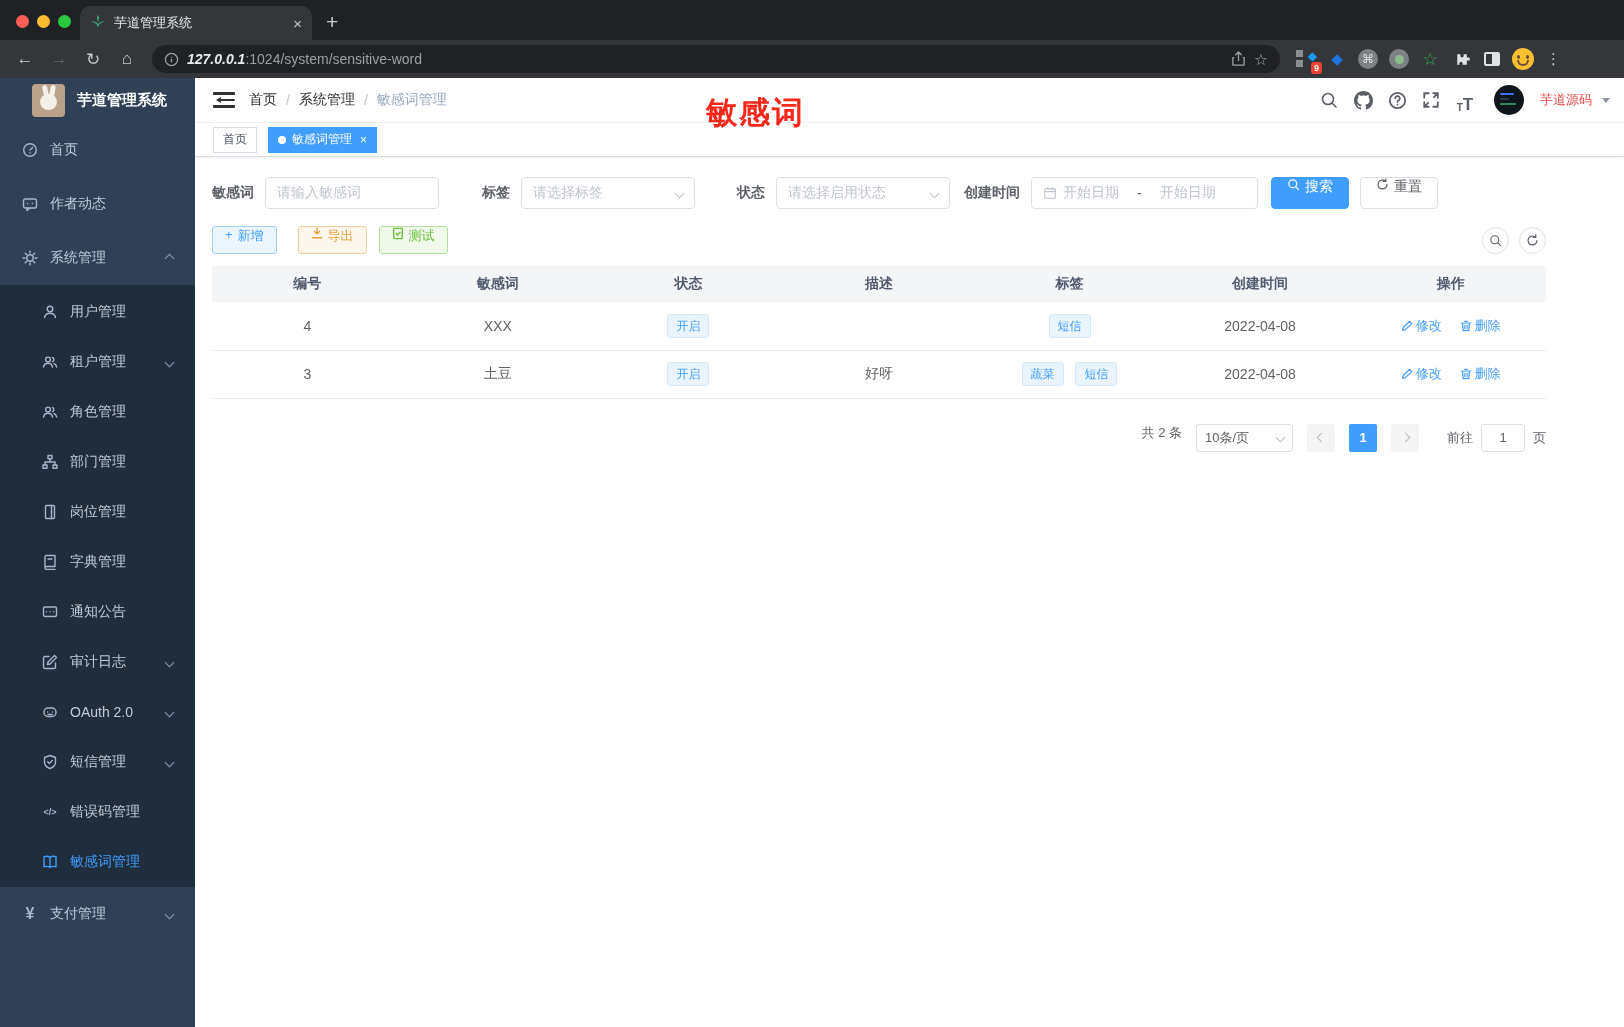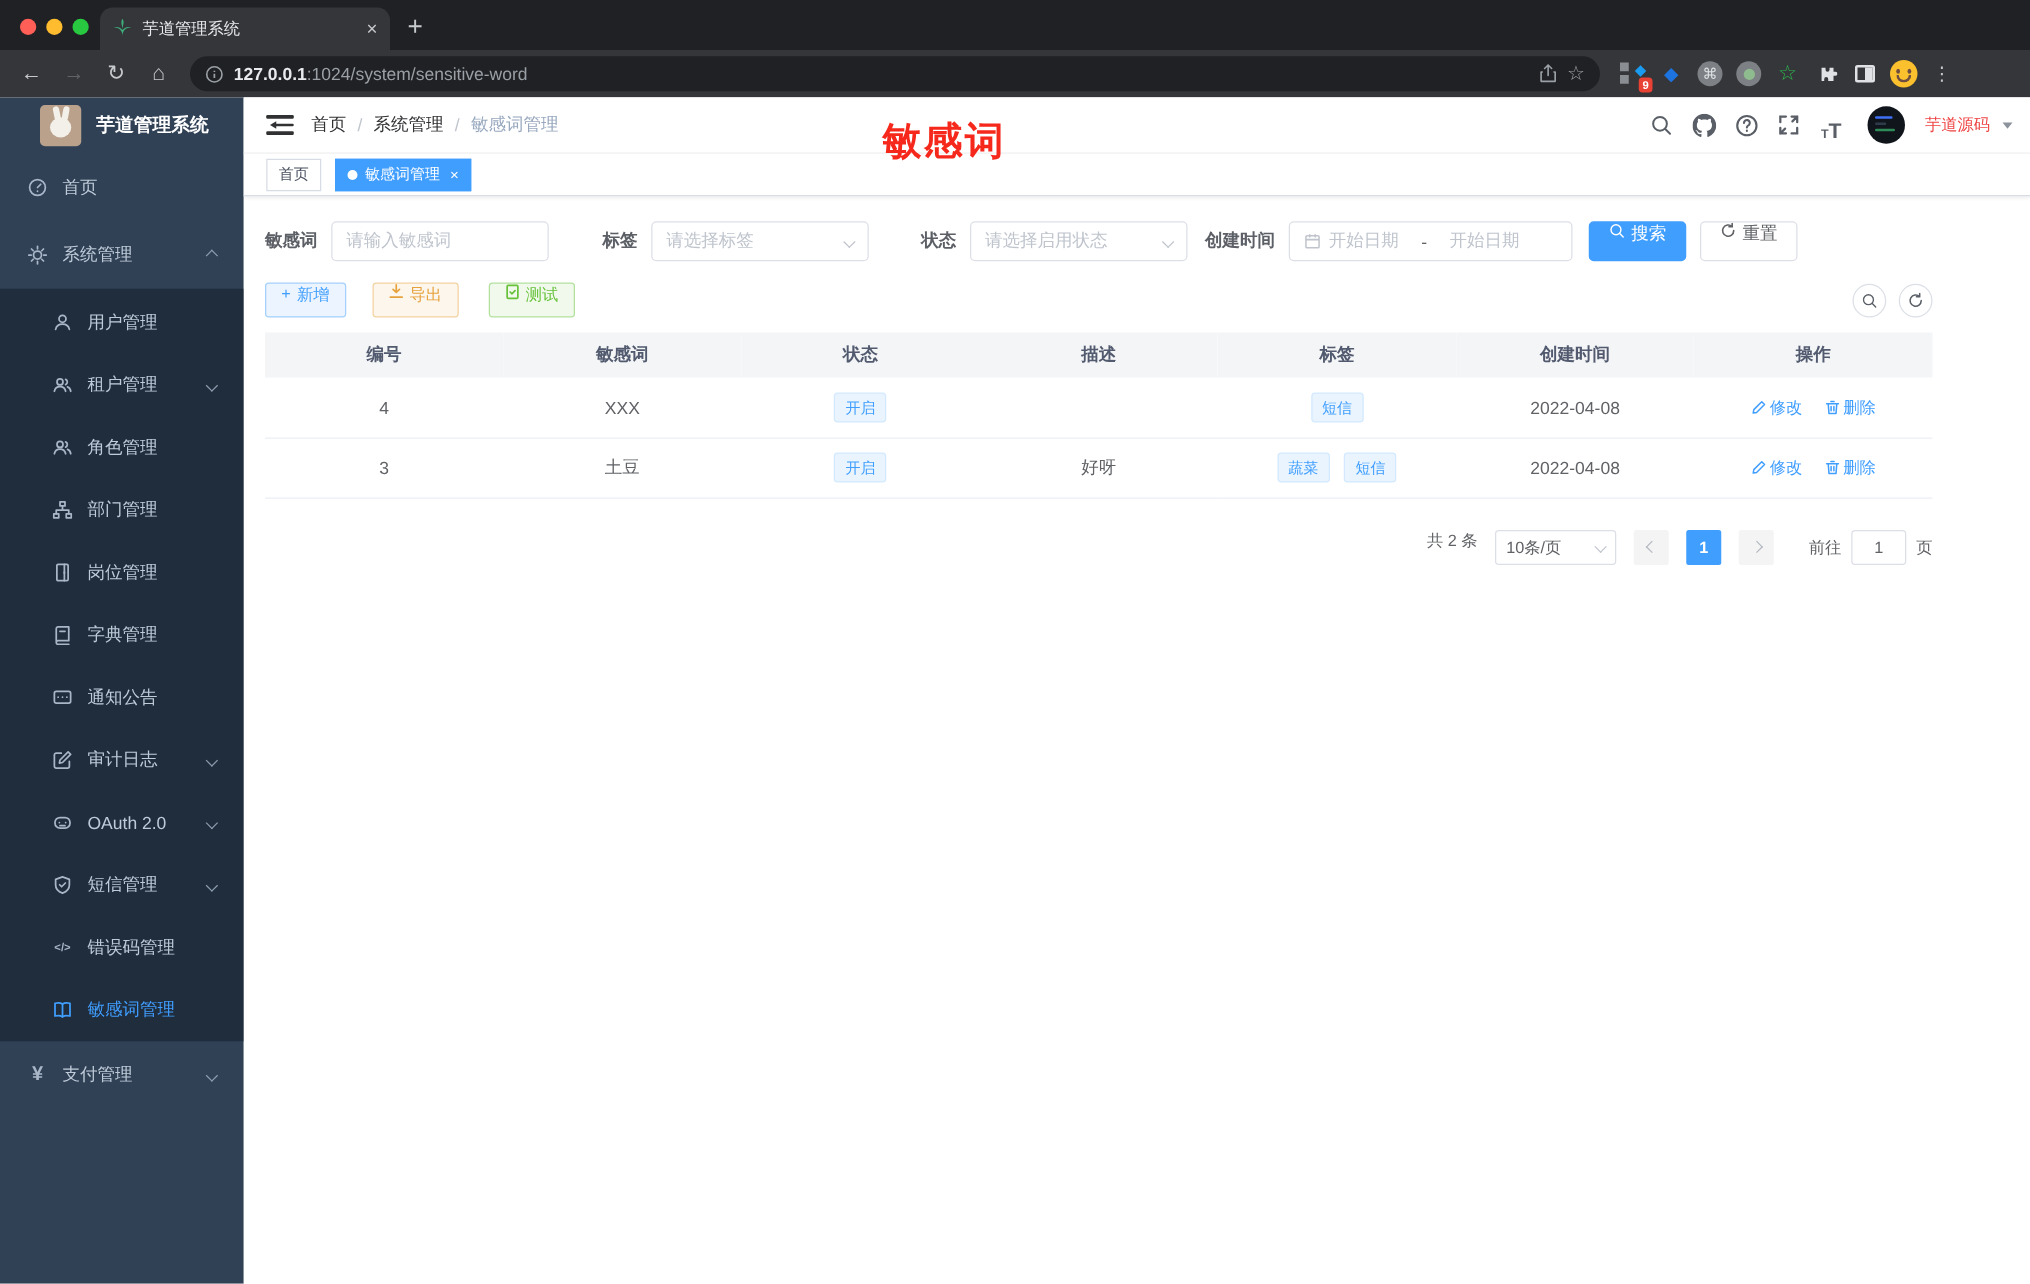--- a/index.html
+++ b/index.html
@@ -18,21 +18,21 @@
   .btab .close { color:#c7cacd; font-size:15px; cursor:default; }
   .newtab { color:#c7cacd; font-size:21px; margin:0 0 6px 14px; }
   .favicon-leaf { width:16px; height:16px; }
 
   .btoolbar { height:38px; background:#35363a; display:flex; align-items:center; padding:0 10px; gap:4px; }
   .nav-ic { width:30px; height:30px; display:flex; align-items:center; justify-content:center;
             color:#c6c9cc; font-size:17px; }
   .nav-ic.dim { color:#5f6368; }
   .omnibox { flex:0 0 auto; width:1128px; height:28px; background:#202124; border-radius:14px; margin-left:6px;
              display:flex; align-items:center; padding:0 12px; color:#e8eaed; font-size:14px; gap:8px; }
-  .omnibox .host { color:#e8eaed; font-weight:700; }
+  .omnibox .host { color:#e8eaed; font-weight:700;font-style:italic; }
   .omnibox .rest { color:#9aa0a6; font-weight:400; }
   .omnibox .spacer { flex:1; }
   .omni-ic { color:#9aa0a6; display:flex; align-items:center; }
   .ext-area { display:flex; align-items:center; gap:7px; margin-left:10px; }
   .ext { width:24px; height:24px; display:flex; align-items:center; justify-content:center; position:relative; }
   .ext .badge { position:absolute; right:-4px; bottom:-3px; background:#e94235; color:#fff; font-size:9px;
                 border-radius:3px; padding:0 3px; line-height:12px; font-weight:700; }
   .grid-sq { position:absolute; width:7px; height:7px; background:#8a8d91; }
   .diam { color:#1a9bf0; font-size:12px; position:absolute; right:1px; top:2px; }
   .gem { color:#1d74e0; font-size:15px; }
@@ -122,21 +122,21 @@
   .date-sep { color:#606266; padding:0 12px; }
   .btn { display:inline-flex; align-items:flex-start; justify-content:center; gap:5px; cursor:pointer; white-space:nowrap; }
   .btn-search { height:32px; padding:0 15px; background:#409eff; border:1px solid #409eff; color:#fff; border-radius:4px; font-size:14px; }
   .btn-reset  { height:32px; padding:0 15px; background:#fff; border:1px solid #dcdfe6; color:#606266; border-radius:4px; font-size:14px; }
   .btn svg { stroke:currentColor; fill:none; stroke-width:1.6; stroke-linecap:round; }
 
   .action-row { display:flex; align-items:center; margin-top:17px; }
   .btn-sm { height:28px; padding:0 12px; border-radius:3px; font-size:13px; border:1px solid; }
   .btn-add    { color:#409eff; background:#ecf5ff; border-color:#a3d0fd; }
   .btn-export { color:#e6a23c; background:#fdf6ec; border-color:#f3d19e; margin-left:21px; }
-  .btn-test   { color:#67c23a; background:#f0f9eb; border-color:#b3e19d; margin-left:24px; }
+  .btn-test   { color:#67c23a; background:#f0f9eb; border-color:#b3e19d; margin-left:12px; }
   .round-ics { margin-left:auto; display:flex; gap:10px; }
   .round-ic { width:27px; height:27px; border-radius:50%; border:1px solid #dcdfe6; color:#5a5e66;
               display:flex; align-items:center; justify-content:center; background:#fff; }
   .round-ic svg { stroke:currentColor; fill:none; stroke-width:1.5; stroke-linecap:round; }
 
   table.grid { width:100%; border-collapse:collapse; margin-top:12px; table-layout:fixed; }
   .grid th { background:#f4f5f7; color:#515a6e; font-size:14px; font-weight:700; padding:9px 0; text-align:center; }
   .grid td { color:#606266; font-size:14px; text-align:center; padding:0; height:48px; border-bottom:1px solid #ebeef5; }
   .el-tag { display:inline-block; height:24px; line-height:22px; padding:0 8px; font-size:12px; color:#409eff;
             background:#e9f4ff; border:1px solid #d2e9ff; border-radius:3px; margin:0 4px; }
@@ -250,20 +250,29 @@
       <div class="menu-item lvl1">
         <span class="mi">
             <svg width="16" height="16" viewBox="0 0 16 16">
               <circle cx="8" cy="8" r="6.3"></circle>
               <path d="M8 8l2.6-2.6M8 10.8v.2"></path>
             </svg>
           </span>
         <span class="ml">首页</span>
       </div>
 
+      <div class="menu-item lvl1">
+        <span class="mi">
+            <svg width="16" height="16" viewBox="0 0 16 16">
+              <rect x="1.5" y="3" width="13" height="9" rx="2"></rect>
+              <path d="M5 12v2.5L8 12M5.5 7.5h.01M10.5 7.5h.01"></path>
+            </svg>
+          </span>
+        <span class="ml">作者动态</span>
+      </div>
 
       <div class="menu-item lvl1">
         <span class="mi">
             <svg width="16" height="16" viewBox="0 0 16 16">
               <circle cx="8" cy="8" r="3.2"></circle>
               <path d="M8 1v2M8 13v2M1 8h2M13 8h2M3.2 3.2l1.4 1.4M11.4 11.4l1.4 1.4M12.8 3.2l-1.4 1.4M4.6 11.4l-1.4 1.4"></path>
             </svg>
           </span>
         <span class="ml">系统管理</span>
         <span class="marrow chev up"></span>

